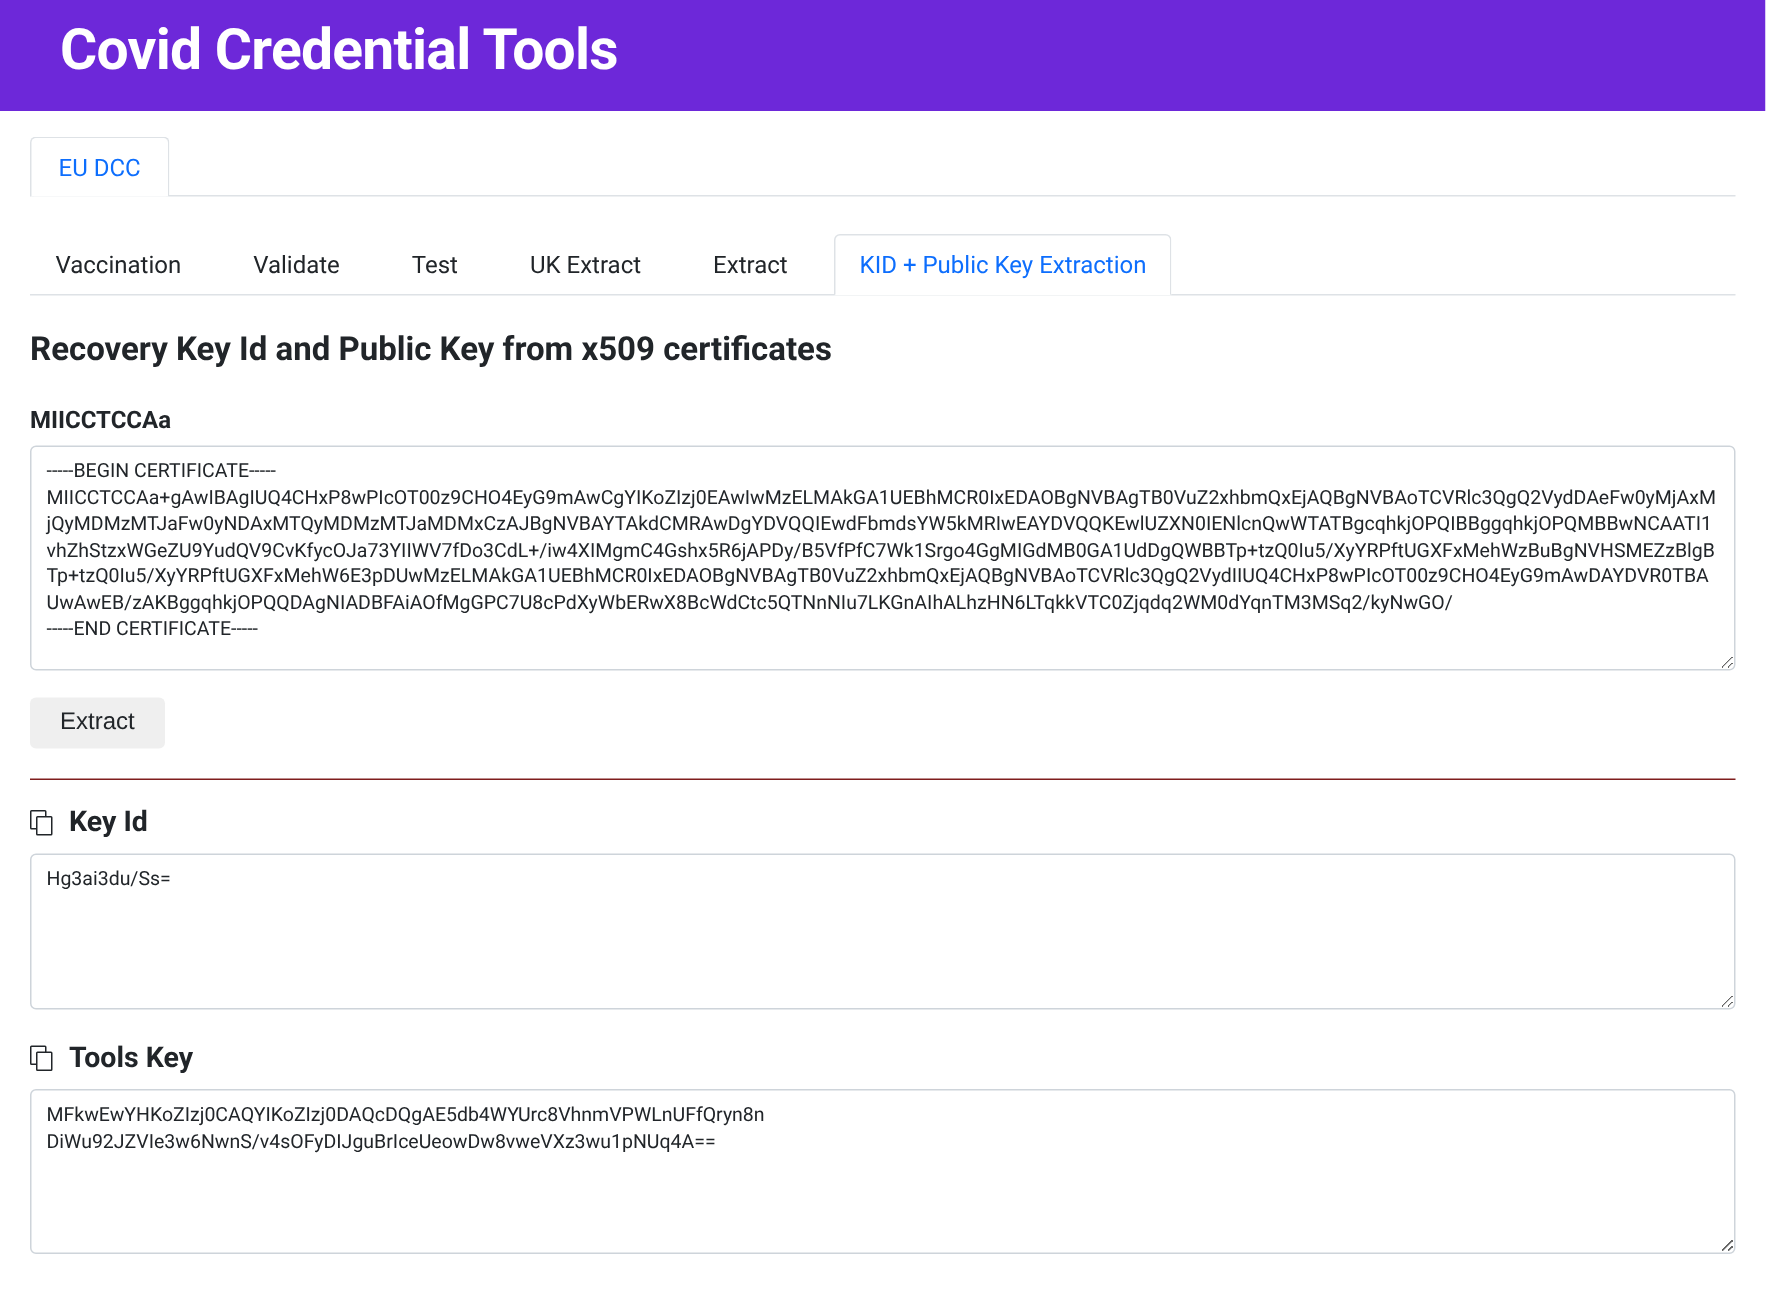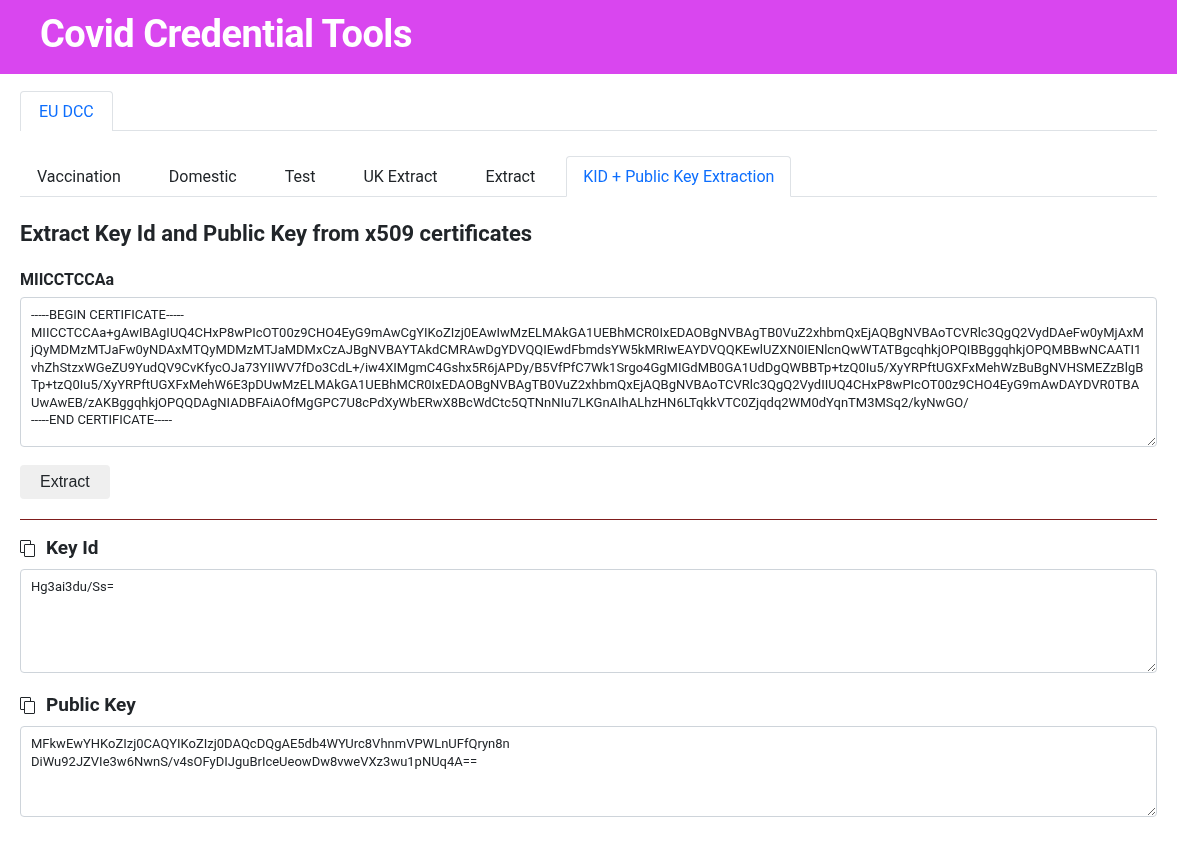--- a/index.html
+++ b/index.html
@@ -4,21 +4,21 @@
 <style>
   * { box-sizing: border-box; }
   body {
     margin: 0;
     font-family: -apple-system, BlinkMacSystemFont, "Segoe UI", Roboto, "Helvetica Neue", Arial, sans-serif;
     font-size: 16px;
     color: #212529;
     background: #fff;
   }
   .header {
-    background: #d946ef;
+    background: #6d28d9;
     color: #fff;
     padding: 12px 40px 18px;
   }
   .header h1 {
     margin: 0;
     font-size: 38px;
     font-weight: 700;
     letter-spacing: -0.5px;
   }
   .container {
@@ -84,21 +84,21 @@
     border-radius: 4px;
     padding: 8px 10px;
     font-family: inherit;
     font-size: 13px;
     resize: both;
     line-height: 1.35;
     color: #212529;
   }
   textarea.cert { height: 150px; }
   textarea.keyid { height: 104px; }
-  textarea.pubkey { height: 91px; }
+  textarea.pubkey { height: 110px; }
   .btn {
     display: inline-block;
     padding: 8px 20px;
     background: #efefef;
     border: none;
     border-radius: 4px;
     font-size: 16px;
     cursor: pointer;
     margin-top: 14px;
     color: #212529;
@@ -140,46 +140,46 @@
 </div>
 
 <div class="container">
 
   <div class="top-tabs">
     <div class="top-tab">EU DCC</div>
   </div>
 
   <div class="sub-tabs">
     <div class="sub-tab">Vaccination</div>
-    <div class="sub-tab">Domestic</div>
+    <div class="sub-tab">Validate</div>
     <div class="sub-tab">Test</div>
     <div class="sub-tab">UK Extract</div>
     <div class="sub-tab">Extract</div>
     <div class="sub-tab active">KID + Public Key Extraction</div>
   </div>
 
-  <h2 class="section-title">Extract Key Id and Public Key from x509 certificates</h2>
+  <h2 class="section-title">Recovery Key Id and Public Key from x509 certificates</h2>
 
   <div class="field-label">MIICCTCCAa</div>
   <textarea class="cert" style="">-----BEGIN CERTIFICATE-----
 MIICCTCCAa+gAwIBAgIUQ4CHxP8wPIcOT00z9CHO4EyG9mAwCgYIKoZIzj0EAwIwMzELMAkGA1UEBhMCR0IxEDAOBgNVBAgTB0VuZ2xhbmQxEjAQBgNVBAoTCVRlc3QgQ2VydDAeFw0yMjAxMjQyMDMzMTJaFw0yNDAxMTQyMDMzMTJaMDMxCzAJBgNVBAYTAkdCMRAwDgYDVQQIEwdFbmdsYW5kMRIwEAYDVQQKEwlUZXN0IENlcnQwWTATBgcqhkjOPQIBBggqhkjOPQMBBwNCAATI1vhZhStzxWGeZU9YudQV9CvKfycOJa73YIIWV7fDo3CdL+/iw4XIMgmC4Gshx5R6jAPDy/B5VfPfC7Wk1Srgo4GgMIGdMB0GA1UdDgQWBBTp+tzQ0Iu5/XyYRPftUGXFxMehWzBuBgNVHSMEZzBlgBTp+tzQ0Iu5/XyYRPftUGXFxMehW6E3pDUwMzELMAkGA1UEBhMCR0IxEDAOBgNVBAgTB0VuZ2xhbmQxEjAQBgNVBAoTCVRlc3QgQ2VydIIUQ4CHxP8wPIcOT00z9CHO4EyG9mAwDAYDVR0TBAUwAwEB/zAKBggqhkjOPQQDAgNIADBFAiAOfMgGPC7U8cPdXyWbERwX8BcWdCtc5QTNnNIu7LKGnAIhALhzHN6LTqkkVTC0Zjqdq2WM0dYqnTM3MSq2/kyNwGO/
 -----END CERTIFICATE-----</textarea>
 
   <button class="btn">Extract</button>
 
   <div class="section-divider">
     <div class="label-row">
       <span class="copy-icon"></span>
       <h3>Key Id</h3>
     </div>
     <textarea class="keyid" style="">Hg3ai3du/Ss=</textarea>
   </div>
 
   <div style="margin-top:16px;">
     <div class="label-row">
       <span class="copy-icon"></span>
-      <h3>Public Key</h3>
+      <h3>Tools Key</h3>
     </div>
     <textarea class="pubkey" style="">MFkwEwYHKoZIzj0CAQYIKoZIzj0DAQcDQgAE5db4WYUrc8VhnmVPWLnUFfQryn8n
 DiWu92JZVIe3w6NwnS/v4sOFyDIJguBrIceUeowDw8vweVXz3wu1pNUq4A==</textarea>
   </div>
 
 </div>
 
 </body></html>

